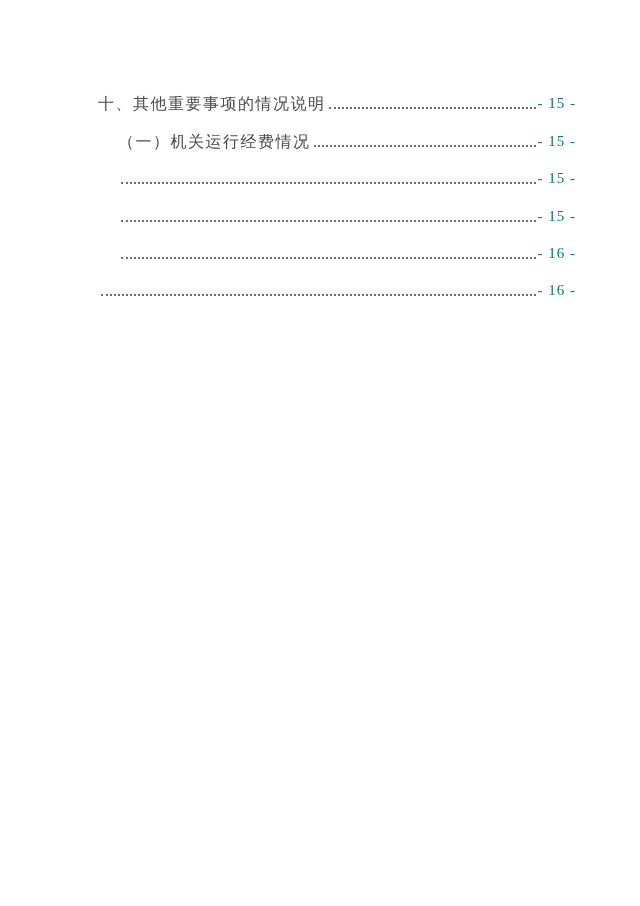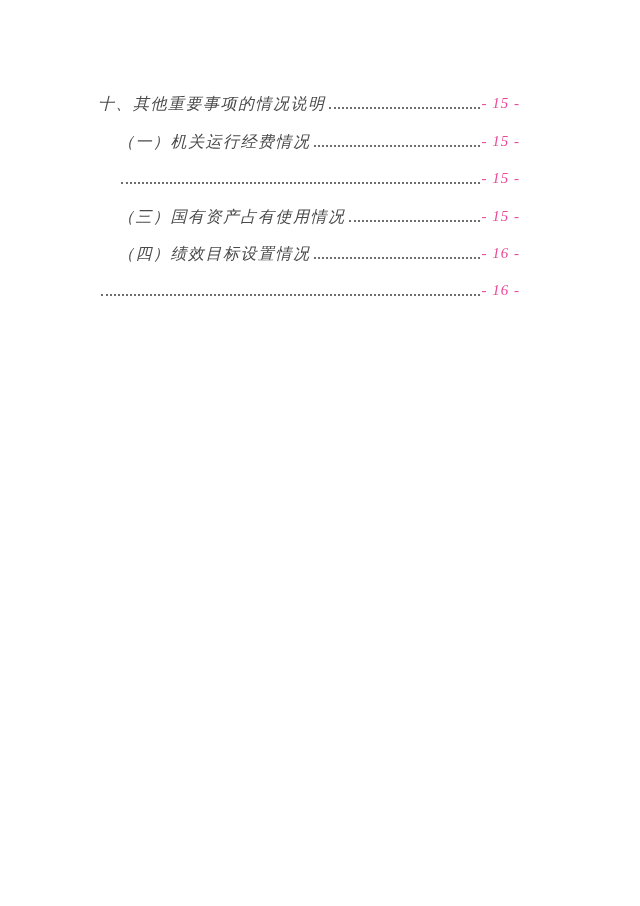--- a/index.html
+++ b/index.html
@@ -9,22 +9,21 @@
   }
   .page {
     position: relative;
     width: 640px;
     height: 906px;
     background: #ffffff;
     overflow: hidden;
     font-family: "Liberation Serif", "DejaVu Serif", serif;
   }
   .toc {
-    padding: 76px 120px 0 98px;
-    font-style: italic;
+    padding: 76px 64px 0 98px;
   }
   .toc-row {
     display: flex;
     align-items: flex-end;
     height: 37.4px;
     color: #4a4a4a;
   }
   .toc-row.level-2 {
     padding-left: 20px;
   }
@@ -38,21 +37,21 @@
     flex: 1;
     min-width: 16px;
     border-bottom: 2px dotted #6e6e6e;
     margin: 0 2px 4px 3px;
   }
   .toc-page {
     white-space: nowrap;
     font-size: 15px;
     letter-spacing: 1px;
     line-height: 19px;
-    color: #ec4899;
+    color: #0f766e;
   }
 </style>
 </head>
 <body>
 
 <div class="page">
   <div class="toc">
 
     <div class="toc-row level-1">
       <span class="toc-label">十、其他重要事项的情况说明</span>
@@ -65,27 +64,25 @@
       <span class="toc-dots"></span>
       <span class="toc-page">- 15 -</span>
     </div>
 
     <div class="toc-row level-2">
       <span class="toc-dots"></span>
       <span class="toc-page">- 15 -</span>
     </div>
 
     <div class="toc-row level-2">
-      <span class="toc-label">（三）国有资产占有使用情况</span>
       <span class="toc-dots"></span>
       <span class="toc-page">- 15 -</span>
     </div>
 
     <div class="toc-row level-2">
-      <span class="toc-label">（四）绩效目标设置情况</span>
       <span class="toc-dots"></span>
       <span class="toc-page">- 16 -</span>
     </div>
 
     <div class="toc-row level-1">
       <span class="toc-dots"></span>
       <span class="toc-page">- 16 -</span>
     </div>
 
   </div>

